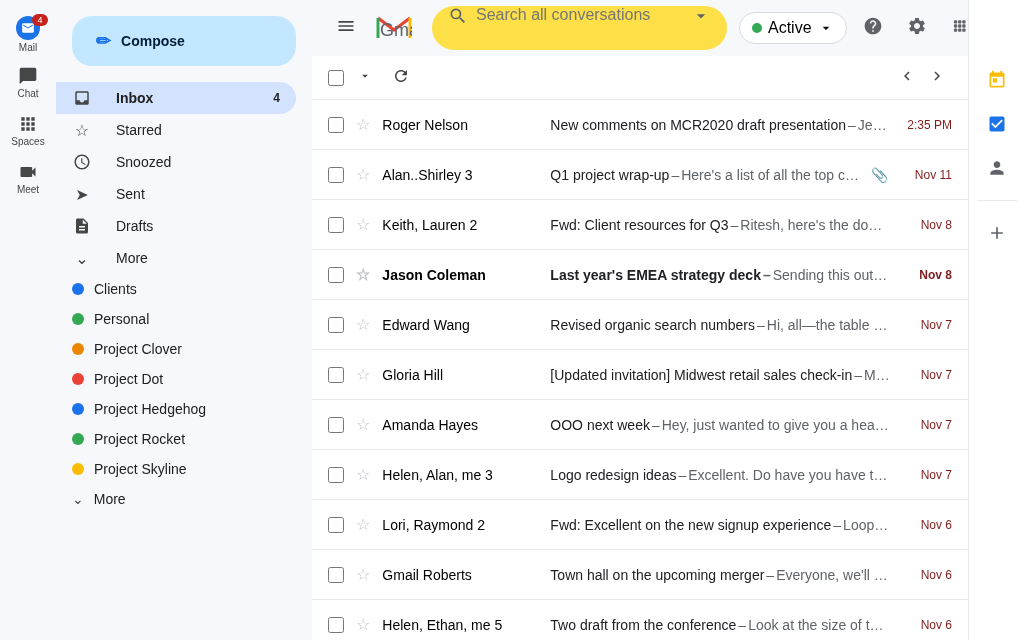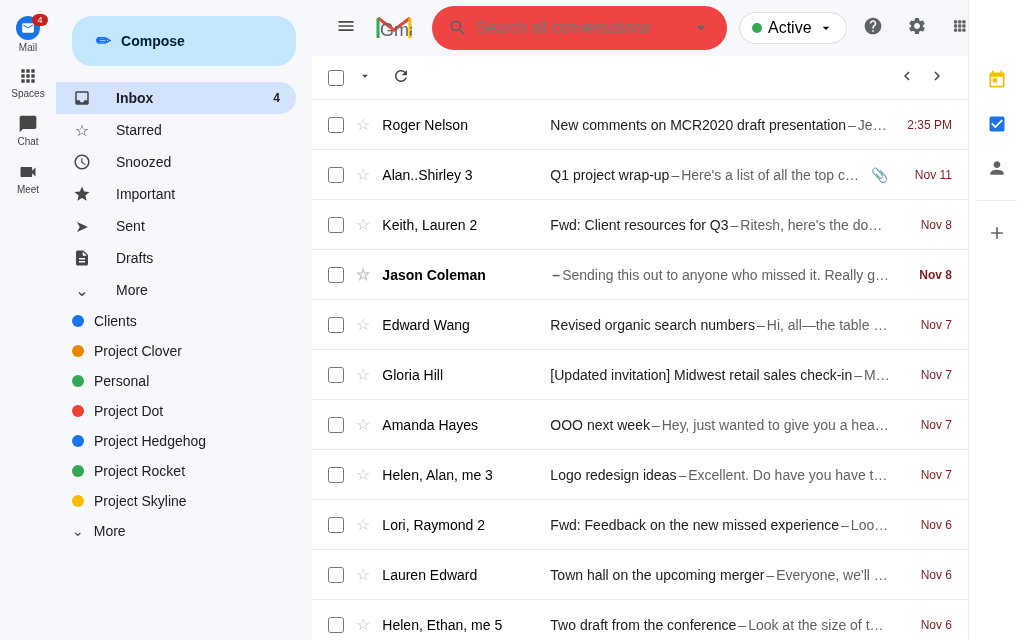--- a/index.html
+++ b/index.html
@@ -139,24 +139,24 @@
       align-items: center;
       padding: 8px 16px;
       gap: 12px;
       background: #f6f8fc;
       height: 56px;
       flex-shrink: 0;
     }
     .menu-btn { background: none; border: none; cursor: pointer; padding: 8px; border-radius: 50%; font-size: 18px; color: #444746; }
     .search-bar {
       flex: 1;
-      background: #ef4444;
+      background: #fde047;
       border-radius: 24px;
       display: flex;
-      align-items: center;
+      align-items: flex-start;
       padding: 0 16px;
       height: 44px;
       gap: 8px;
     }
     .search-bar input {
       border: none;
       background: transparent;
       flex: 1;
       font-size: 16px;
       color: #202124;
@@ -251,29 +251,29 @@
     <div class="icon-circle">
       <svg width="14" height="14" viewBox="0 0 24 24" fill="white">
           <path d="M20 4H4c-1.1 0-2 .9-2 2v12c0 1.1.9 2 2 2h16c1.1 0 2-.9 2-2V6c0-1.1-.9-2-2-2zm0 4l-8 5-8-5V6l8 5 8-5v2z"></path>
         </svg>
     </div>
     <span class="icon-badge">4</span>
     <span class="icon-label">Mail</span>
   </div>
   <div class="sidebar-icon-item">
     <svg width="20" height="20" viewBox="0 0 24 24" fill="#444746">
-        <path d="M4 8h4V4H4v4zm6 12h4v-4h-4v4zm-6 0h4v-4H4v4zm0-6h4v-4H4v4zm6 0h4v-4h-4v4zm6-10v4h4V4h-4zm-6 4h4V4h-4v4zm6 6h4v-4h-4v4zm0 6h4v-4h-4v4z"></path>
-      </svg>
-    <span class="icon-label">Spaces</span>
+        <path d="M20 2H4c-1.1 0-2 .9-2 2v18l4-4h14c1.1 0 2-.9 2-2V4c0-1.1-.9-2-2-2z"></path>
+      </svg>
+    <span class="icon-label">Chat</span>
   </div>
   <div class="sidebar-icon-item">
     <svg width="20" height="20" viewBox="0 0 24 24" fill="#444746">
-        <path d="M20 2H4c-1.1 0-2 .9-2 2v18l4-4h14c1.1 0 2-.9 2-2V4c0-1.1-.9-2-2-2z"></path>
-      </svg>
-    <span class="icon-label">Chat</span>
+        <path d="M4 8h4V4H4v4zm6 12h4v-4h-4v4zm-6 0h4v-4H4v4zm0-6h4v-4H4v4zm6 0h4v-4h-4v4zm6-10v4h4V4h-4zm-6 4h4V4h-4v4zm6 6h4v-4h-4v4zm0 6h4v-4h-4v4z"></path>
+      </svg>
+    <span class="icon-label">Spaces</span>
   </div>
   <div class="sidebar-icon-item">
     <svg width="20" height="20" viewBox="0 0 24 24" fill="#444746">
         <path d="M17 10.5V7c0-.55-.45-1-1-1H4c-.55 0-1 .45-1 1v10c0 .55.45 1 1 1h12c.55 0 1-.45 1-1v-3.5l4 4v-11l-4 4z"></path>
       </svg>
     <span class="icon-label">Meet</span>
   </div>
 </div>
 
 <div class="nav-sidebar">
@@ -297,29 +297,20 @@
   </div>
   <div class="nav-item">
     <span class="nav-icon">
       <svg width="18" height="18" viewBox="0 0 24 24" fill="currentColor">
           <path d="M12 2C6.48 2 2 6.48 2 12s4.48 10 10 10 10-4.48 10-10S17.52 2 12 2zm0 18c-4.42 0-8-3.58-8-8s3.58-8 8-8 8 3.58 8 8-3.58 8-8 8zm.5-13H11v6l5.25 3.15.75-1.23-4.5-2.67V7z"></path>
         </svg>
     </span>
     <span class="nav-label">Snoozed</span>
   </div>
   <div class="nav-item">
-    <span class="nav-icon">
-      <svg width="18" height="18" viewBox="0 0 24 24" fill="currentColor">
-          <path d="M0 0h24v24H0z" fill="none"></path>
-          <path d="M12 17.27L18.18 21l-1.64-7.03L22 9.24l-7.19-.61L12 2 9.19 8.63 2 9.24l5.46 4.73L5.82 21z"></path>
-        </svg>
-    </span>
-    <span class="nav-label">Important</span>
-  </div>
-  <div class="nav-item">
     <span class="nav-icon">➤</span>
     <span class="nav-label">Sent</span>
   </div>
   <div class="nav-item">
     <span class="nav-icon">
       <svg width="18" height="18" viewBox="0 0 24 24" fill="currentColor">
           <path d="M14 2H6c-1.1 0-1.99.9-1.99 2L4 20c0 1.1.89 2 1.99 2H18c1.1 0 2-.9 2-2V8l-6-6zm2 16H8v-2h8v2zm0-4H8v-2h8v2zm-3-5V3.5L18.5 9H13z"></path>
         </svg>
     </span>
     <span class="nav-label">Drafts</span>
@@ -328,26 +319,26 @@
     <span class="nav-icon">⌄</span>
     <span class="nav-label">More</span>
   </div>
 
 
   <div class="label-item">
     <div class="label-dot" style="background:#1a73e8"></div>
     <span class="label-text">Clients</span>
   </div>
   <div class="label-item">
+    <div class="label-dot" style="background:#34a853"></div>
+    <span class="label-text">Personal</span>
+  </div>
+  <div class="label-item">
     <div class="label-dot" style="background:#ea8600"></div>
     <span class="label-text">Project Clover</span>
-  </div>
-  <div class="label-item">
-    <div class="label-dot" style="background:#34a853"></div>
-    <span class="label-text">Personal</span>
   </div>
   <div class="label-item">
     <div class="label-dot" style="background:#ea4335"></div>
     <span class="label-text">Project Dot</span>
   </div>
   <div class="label-item">
     <div class="label-dot" style="background:#1a73e8"></div>
     <span class="label-text">Project Hedgehog</span>
   </div>
   <div class="label-item">
@@ -486,20 +477,21 @@
     <div class="email-meta">
 
       <span class="email-date">Nov 8</span>
     </div>
   </div>
         <div class="email-row unread">
     <input type="checkbox" class="checkbox" style="">
     <span class="star">☆</span>
     <span class="sender">Jason Coleman</span>
     <span class="email-content">
+      <span class="email-subject">Last year's EMEA strategy deck</span>
       <span class="dash">–</span>
       <span class="email-preview">Sending this out to anyone who missed it. Really gr…</span>
     </span>
     <div class="email-meta">
 
       <span class="email-date">Nov 8</span>
     </div>
   </div>
         <div class="email-row">
     <input type="checkbox" class="checkbox" style="">
@@ -555,33 +547,33 @@
     <div class="email-meta">
 
       <span class="email-date">Nov 7</span>
     </div>
   </div>
         <div class="email-row">
     <input type="checkbox" class="checkbox" style="">
     <span class="star">☆</span>
     <span class="sender">Lori, Raymond 2</span>
     <span class="email-content">
-      <span class="email-subject">Fwd: Feedback on the new missed experience</span>
+      <span class="email-subject">Fwd: Excellent on the new signup experience</span>
       <span class="dash">–</span>
       <span class="email-preview">Looping in Annika. The feedback we've…</span>
     </span>
     <div class="email-meta">
 
       <span class="email-date">Nov 6</span>
     </div>
   </div>
         <div class="email-row">
     <input type="checkbox" class="checkbox" style="">
     <span class="star">☆</span>
-    <span class="sender">Lauren Edward</span>
+    <span class="sender">Gmail Roberts</span>
     <span class="email-content">
       <span class="email-subject">Town hall on the upcoming merger</span>
       <span class="dash">–</span>
       <span class="email-preview">Everyone, we'll be hosting our second town hall to …</span>
     </span>
     <div class="email-meta">
 
       <span class="email-date">Nov 6</span>
     </div>
   </div>

